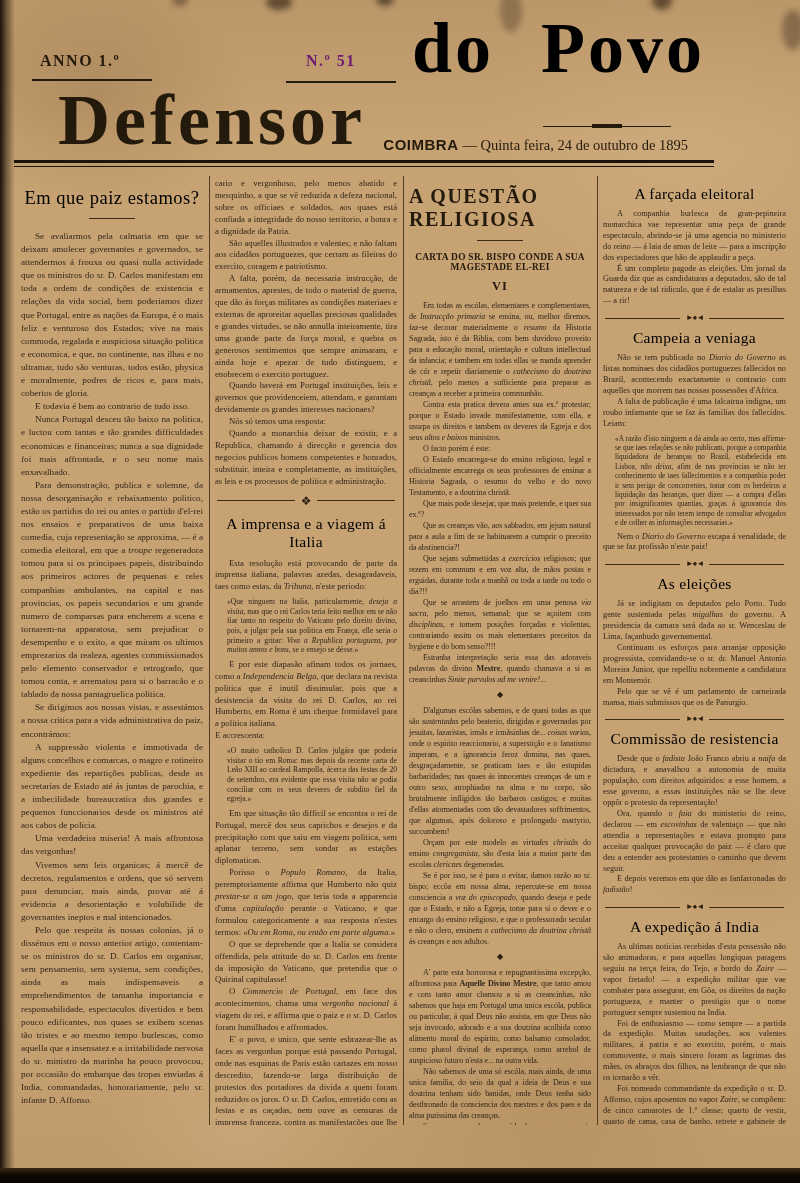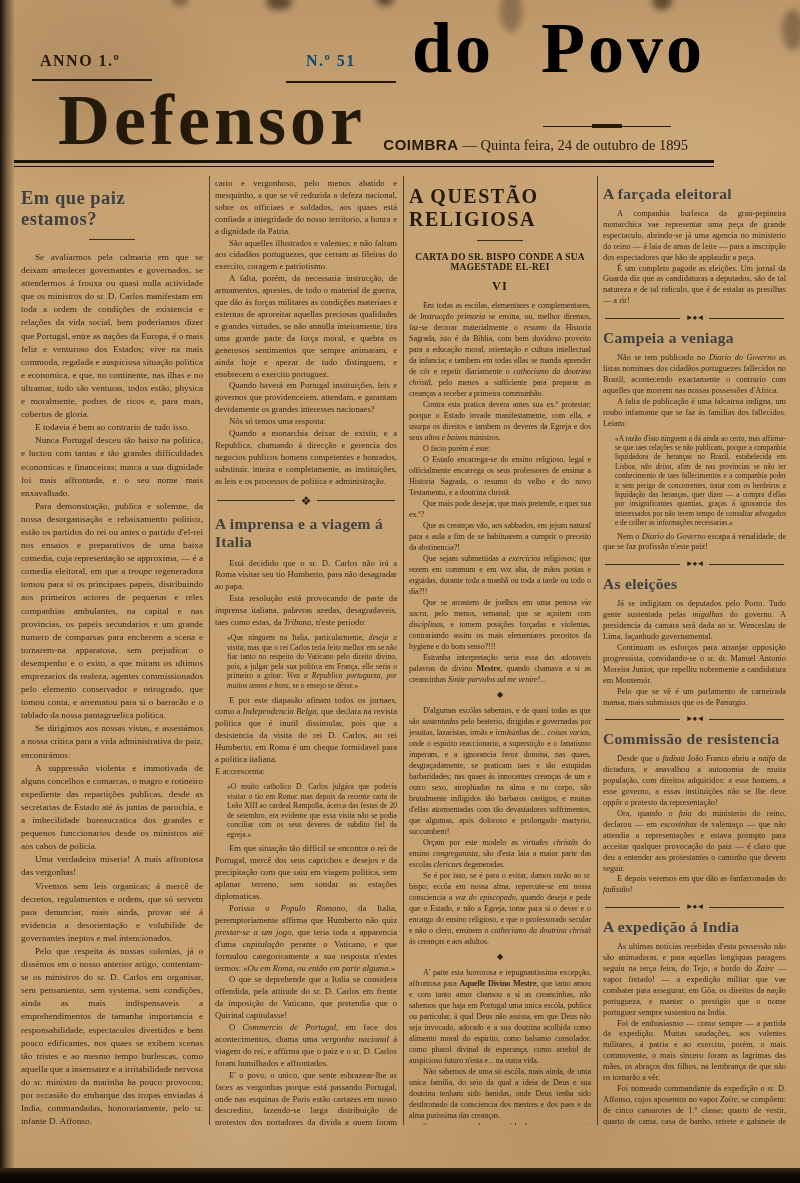--- a/index.html
+++ b/index.html
@@ -33,21 +33,21 @@
   .sm2{left:376px;top:-8px;width:18px;height:14px;}
   .sm3{left:500px;top:-10px;width:22px;height:42px;opacity:.5}
   .sm4{left:652px;top:-8px;width:20px;height:18px;}
   .sm5{left:782px;top:10px;width:22px;height:40px;opacity:.6}
   .sm6{left:172px;top:-6px;width:16px;height:12px;opacity:.7}
 
   
   .masthead{position:absolute;left:0;top:0;width:720px;height:176px;z-index:3;}
   .anno{position:absolute;left:40px;top:52px;font-size:16px;font-weight:bold;letter-spacing:1.5px;color:#241a0c;}
   .anno-rule{position:absolute;left:32px;top:79px;width:120px;border-top:2px solid #241a0c;}
-  .numero{position:absolute;left:306px;top:52px;font-size:16px;font-weight:bold;letter-spacing:1.5px;color:#0c4a6e;}
+  .numero{position:absolute;left:306px;top:52px;font-size:16px;font-weight:bold;letter-spacing:1.5px;color:#701a75;}
   .numero-rule{position:absolute;left:286px;top:81px;width:110px;border-top:2px solid #241a0c;}
   .mast-word1{
     position:absolute;left:58px;top:84px;font-size:72px;line-height:1;font-weight:bold;
     letter-spacing:4px;color:#241a0c;
   }
   .mast-word2{
     position:absolute;left:412px;top:12px;font-size:72px;line-height:1;font-weight:bold;
     letter-spacing:3px;word-spacing:26px;color:#000000;
   }
   .mast-rule{position:absolute;left:543px;top:126px;width:128px;height:1px;background:#241a0c;}
@@ -58,21 +58,21 @@
   .head-rule{position:absolute;left:14px;right:6px;top:160px;height:3px;border-top:3px solid #1d1409;border-bottom:1px solid #1d1409;}
 
   
   .cols{
     position:absolute;left:16px;right:8px;top:176px;bottom:58px;z-index:3;
     display:grid;grid-template-columns:1fr 1fr 1fr 1fr;
   }
   .col{overflow:hidden;padding:2px 6px 0 5px;}
   .col:not(:last-child){border-right:1px solid #4f3d24;}
 
-  .b-title{text-align:left;font-weight:bold;color:#404040;}
+  .b-title{text-align:center;font-weight:normal;color:#000000;}
   .col1 .b-title{font-size:18.5px;margin:10px 0 6px;letter-spacing:.5px;}
   .col2 .b-title{font-size:15.5px;margin:8px 0 7px;letter-spacing:.3px;}
   .col4 .b-title{font-size:15.5px;margin:7px 0 6px;letter-spacing:.3px;}
   .b-bigtitle{font-size:20px;font-weight:bold;text-align:left;letter-spacing:1.5px;margin:7px 0 4px;color:#241a0c;}
   .b-subtitle{font-size:9.4px;font-weight:bold;text-align:center;letter-spacing:.3px;margin:8px 0 2px;color:#241a0c;}
   .b-roman{text-align:center;font-weight:bold;font-size:12.5px;letter-spacing:1px;margin:7px 0 6px;color:#241a0c;}
   .b-trule{width:46px;border-top:1px solid #3a2c18;margin:9px auto 11px;}
 
   .b-para{margin:0;text-align:justify;text-indent:14px;}
   .b-para.noind{text-indent:0;}
@@ -139,21 +139,20 @@
       <p class="b-para">A falta, porém, da necessaria instrucção, de armamentos, aprestes, de todo o material de guerra, que dão ás forças militares as condições materiaes e externas de aproreitar aquellas preciosas qualidades e grandes virtudes, se não annulla inteiramente, tira uma grande parte da força moral, e quebra os generosos sentimentos que sempre animaram, e ainda hoje e apezar de tudo distinguem, e enobrecem o exercito portuguez.</p>
       <p class="b-para">Quando haverá em Portugal instituições, leis e governos que providenceiem, attendam, e garantam devidamente os grandes interesses nacionaes?</p>
       <p class="b-para">Nós só temos uma resposta:</p>
       <p class="b-para">Quando a monarchia deixar de existir, e a Republica, chamando á direcção e gerencia dos negocios publicos homens competentes e honrados, substituir, inteira e completamente, as instituições, as leis e os processos de politica e administração.</p>
       <div class="b-div orn">
         <span class="ln"></span>
         <span class="g">❖</span>
         <span class="ln"></span>
       </div>
       <div class="b-title">A imprensa e a viagem á Italia</div>
-      <p class="b-para">Está decidido que o sr. D. Carlos não irá a Roma visitar seu tio Humberto, para não desagradar ao papa.</p>
       <p class="b-para">Esta resolução está provocando de parte da imprensa italiana, palavras azedas, desagradaveis, taes como estas, da <i>Tribuna</i>, n'este periodo:</p>
       <p class="b-quote">«Que ninguem na Italia, particularmente, <i>deseja a visita</i>, mas que o rei Carlos teria feito melhor em se não fiar tanto no respeito do Vaticano pelo direito divino, pois, a julgar pela sua politica em França, elle seria o primeiro a gritar: <i>Viva a Republica portugueza, por muitos annos e bons</i>, se o ensejo se désse.»</p>
       <p class="b-para">E por este diapasão afinam todos os jornaes, como a <i>Independencia Belga</i>, que declara na revista politica que é inutil dissimular, pois que a desistencia da visita do rei D. Carlos, ao rei Humberto, em Roma é um cheque formidavel para a politica italiana.</p>
       <p class="b-para noind">E accrescenta:</p>
       <p class="b-quote">«O muito catholico D. Carlos julgára que poderia visitar o tio em Roma: mas depois da recente carta de Leão XIII ao cardeal Rampolla, ácerca das festas de 20 de setembro, era evidente que essa visita não se podia conciliar com os seus deveres de subdito fiel da egreja.»</p>
       <p class="b-para">Em que situação tão difficil se encontra o rei de Portugal, mercê dos seus caprichos e desejos e da precipitação com que saiu em viagem politica, sem aplanar terreno, sem sondar as estações diplomaticas.</p>
       <p class="b-para">Porisso o <i>Populo Romano</i>, da Italia, peremptoriamente affirma que Humberto não quiz <i>prestar-se a um jogo</i>, que teria toda a apparencia d'uma <i>capitulação</i> perante o Vaticano, e que formulou categoricamente a sua resposta n'estes termos: «<i>Ou em Roma, ou então em parte alguma.</i>»</p>
       <p class="b-para">O que se deprehende que a Italia se considera offendida, pela attitude do sr. D. Carlos em frente da imposição do Vaticano, que pretendia que o Quirinal capitulasse!</p>
       <p class="b-para">O <i>Commercio de Portugal</i>, em face dos acontecimentos, chama uma <i>vergonha nacional</i> á viagem do rei, e affirma que o paiz e o sr. D. Carlos foram humilhados e affrontados.</p>
       <p class="b-para">E' o povo, o unico, que sente esbrazear-lhe as faces as vergonhas porque está passando Portugal, onde nas esquinas de Paris estão cartazes em nosso descredito, fazendo-se larga distribuição de protestos dos portadores da divida a quem foram reduzidos os juros. O sr. D. Carlos, entretido com as festas e as caçadas, nem ouve as censuras da imprensa franceza, contra as manifestações que lhe fazem os reaccionarios e miguelistas, aparentados com os reis expulsos da França.</p>

